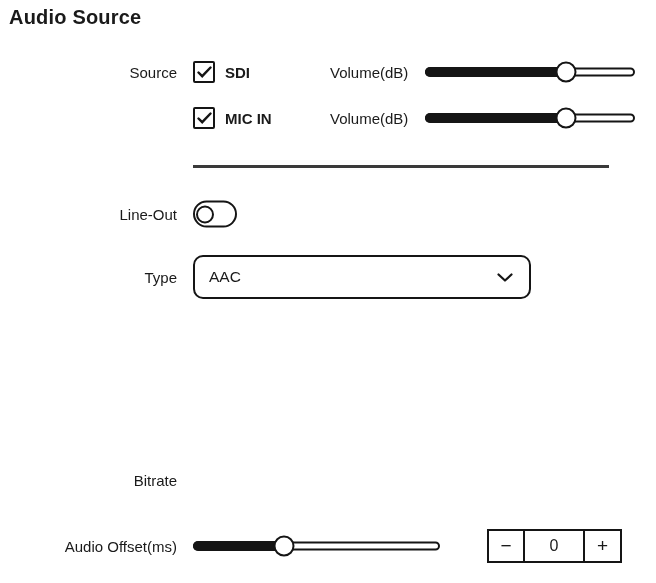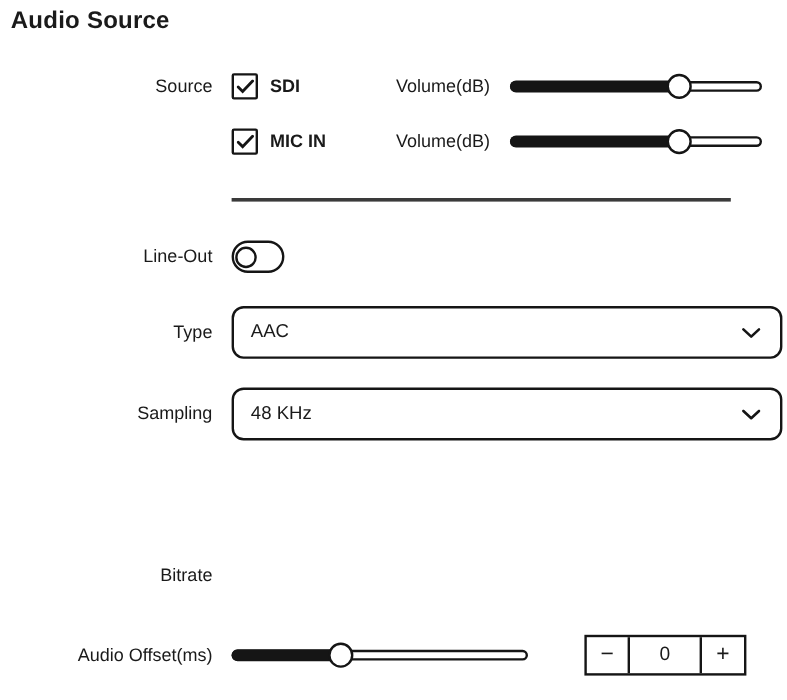--- a/index.html
+++ b/index.html
@@ -100,21 +100,21 @@
     width: 18px; height: 18px;
     box-sizing: border-box;
     background: #fff;
     border: 2.5px solid #151515;
     border-radius: 50%;
   }
 
   
   .dropdown {
     left: 193px;
-    width: 459px; height: 44px;
+    width: 338px; height: 44px;
     box-sizing: border-box;
     border: 2px solid #151515;
     border-radius: 10px;
     background: #fff;
     display: flex; align-items: center;
     padding: 0 16px 0 14px;
     cursor: pointer;
   }
   .dropdown .value { font-size: 15.5px; flex: 1; }
   .dropdown .chevron { display: flex; align-items: center; }
@@ -190,31 +190,20 @@
     <div class="dropdown">
       <span class="value">AAC</span>
       <span class="chevron">
         <svg width="16" height="9" viewBox="0 0 16 9">
             <path d="M1.5 1.5 L8 7.5 L14.5 1.5" stroke="#151515" stroke-width="2.2" fill="none" stroke-linecap="round" stroke-linejoin="round"></path>
           </svg>
       </span>
     </div>
   </div>
 
-  <div class="row" style="top:323px;">
-    <div class="field-label">Sampling</div>
-    <div class="dropdown">
-      <span class="value">48 KHz</span>
-      <span class="chevron">
-        <svg width="16" height="9" viewBox="0 0 16 9">
-            <path d="M1.5 1.5 L8 7.5 L14.5 1.5" stroke="#151515" stroke-width="2.2" fill="none" stroke-linecap="round" stroke-linejoin="round"></path>
-          </svg>
-      </span>
-    </div>
-  </div>
 
 
   <div class="row" style="top:458px;">
     <div class="field-label">Bitrate</div>
   </div>
 
   <div class="row" style="top:524px;">
     <div class="field-label">Audio Offset(ms)</div>
     <div class="slider offset-slider" style="--pct: 37%;">
       <div class="track"></div>

